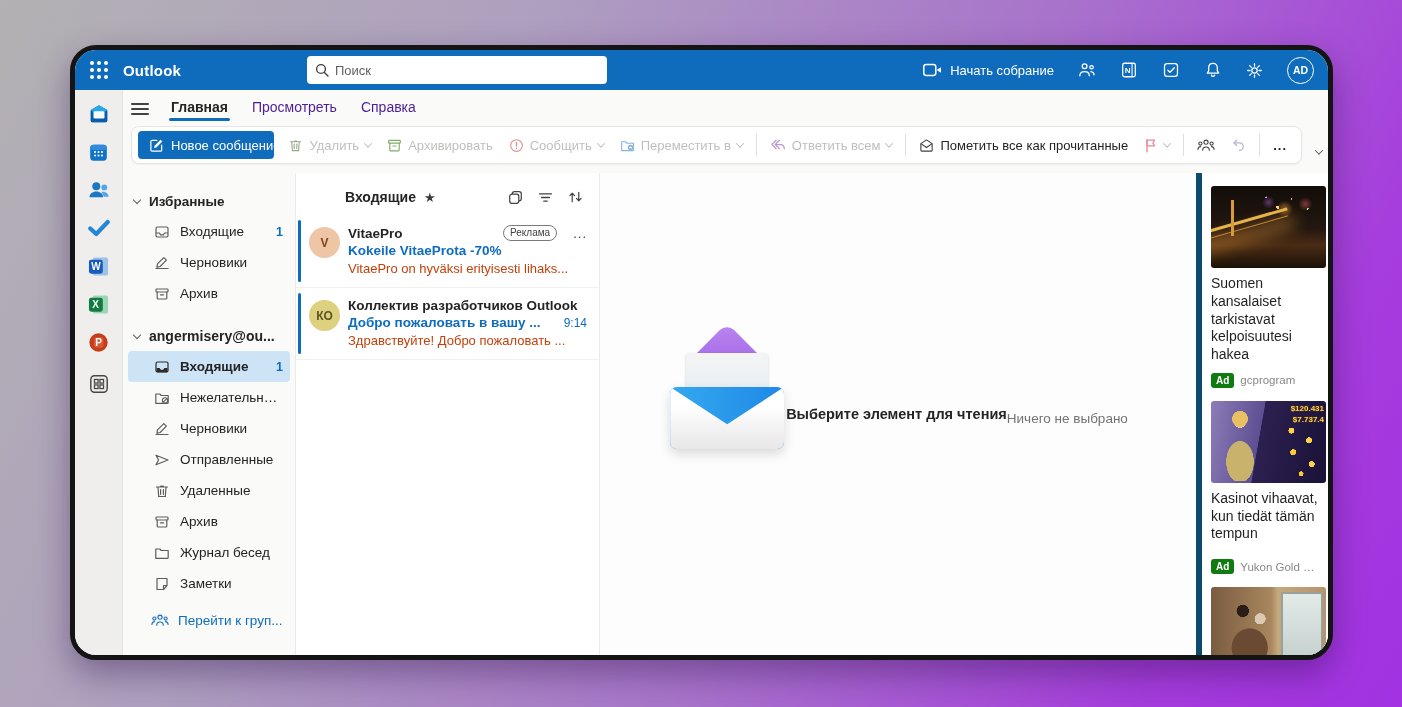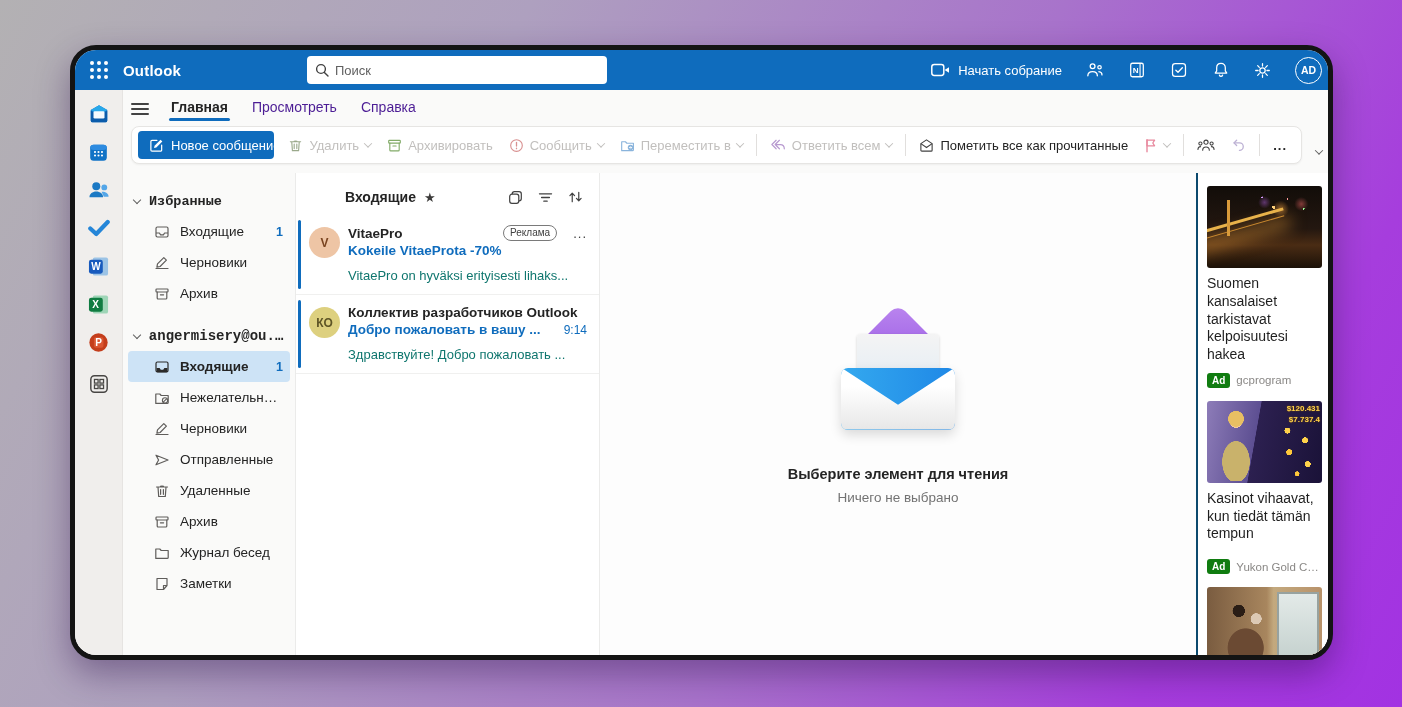--- a/index.html
+++ b/index.html
@@ -16,21 +16,21 @@
   
   .topbar { position:relative; height:40px; background:#0f6cbd; display:flex; align-items:center; color:#fff; flex:0 0 40px; }
   .waffle { width:48px; height:40px; display:flex; align-items:center; justify-content:center; cursor:pointer; }
   .waffle-grid { display:grid; grid-template-columns:repeat(3,4px); grid-gap:3px; }
   .waffle-grid span { width:4px; height:4px; border-radius:50%; background:#fff; }
   .brand { font-size:15px; font-weight:700; letter-spacing:.2px;text-align:center; }
   .searchbox { position:absolute; left:232px; top:6px; width:300px; height:28px; background:#fff;
     border-radius:4px; display:flex; align-items:center; padding:0 8px; gap:6px; }
   .searchbox input { border:none; outline:none; flex:1; font-size:13px; color:#424242; font-family:"Liberation Sans",sans-serif; }
   .searchbox input::placeholder { color:#616161; }
-  .top-right { margin-left:auto; display:flex; align-items:center; gap:23px; padding-right:6px; }
+  .top-right { margin-left:auto; display:flex; align-items:center; gap:23px; padding-right:14px; }
   .meetnow { display:flex; align-items:center; gap:8px; font-size:13px; cursor:pointer; white-space:nowrap; }
   .tb-icon { width:19px; height:19px; display:flex; align-items:center; justify-content:center; cursor:pointer; }
   .avatar-top { width:27px; height:27px; border-radius:50%; border:1.5px solid #fff; display:flex;
     align-items:center; justify-content:center; font-size:10.5px; font-weight:700; cursor:pointer; }
 
   
   .appbody { flex:1; display:flex; min-height:0; }
   .rail { width:48px; background:#f0eeec; border-right:1px solid #e6e4e2; display:flex; flex-direction:column;
     align-items:center; padding-top:13px; gap:16px; flex:0 0 48px; }
   .rail .app { width:22px; height:22px; display:flex; align-items:center; justify-content:center; cursor:pointer; }
@@ -57,21 +57,21 @@
   .chev.gray { color:#c1bfbd; }
   .newmsg { display:flex; height:28px; border-radius:4px; overflow:hidden; background:#0f6cbd; color:#fff; cursor:pointer; margin-right:6px; }
   .newmsg .nm-main { display:flex; align-items:center; gap:7px; padding:0 11px; font-size:13px; font-weight:400; }
   .ribbon-collapse { position:absolute; right:6px; bottom:14px; color:#616161; cursor:pointer; }
 
   
   .content { flex:1; display:flex; min-height:0; }
 
   
   .folders { width:172px; flex:0 0 172px; padding-top:14px; font-size:13.5px; color:#242424; overflow:hidden; }
-  .f-header { display:flex; align-items:center; gap:9px; padding:7px 8px 7px 11px; font-weight:700; font-size:13.5px; cursor:pointer;font-family:Liberation Mono, monospace; }
+  .f-header { display:flex; align-items:center; gap:9px; padding:7px 8px 7px 11px; font-weight:700; font-size:13.5px; cursor:pointer; }
   .f-header .chev { color:#616161; transform:rotate(45deg); margin-top:-3px; }
   .f-item { display:flex; align-items:center; gap:10px; height:31px; padding:0 12px 0 31px; cursor:pointer; }
   .f-item svg { flex:0 0 16px; }
   .f-item .cnt { margin-left:auto; color:#0f6cbd; font-size:12.5px; font-weight:600; }
   .f-item.selected { background:#cde3f6; border-radius:4px; margin:0 5px; padding:0 7px 0 26px; font-weight:700; }
   .f-label { overflow:hidden; text-overflow:ellipsis; white-space:nowrap; }
   .f-groups { display:flex; align-items:center; gap:9px; padding:14px 8px 0 28px; color:#0f6cbd; font-size:13.5px; cursor:pointer; }
 
   
   .msglist { width:305px; flex:0 0 305px; background:#fff; border-left:1px solid #ebebea; border-right:1px solid #ebebea;
@@ -89,38 +89,38 @@
     display:flex; align-items:center; justify-content:center; font-size:12px; font-weight:700; }
   .av-v { background:#eec5a5; color:#7a4420; }
   .av-ko { background:#ddd07f; color:#5d5426; }
   .msg .l1 { display:flex; align-items:center; gap:16px; font-size:13.5px; }
   .msg .sender { font-weight:700; color:#242424; overflow:hidden; text-overflow:ellipsis; white-space:nowrap; }
   .ad-pill { border:1px solid #7a7a7a; border-radius:9px; font-size:10px; padding:1px 6px 2px; color:#424242; margin-left:auto; flex:0 0 auto; }
   .msg-more { color:#424242; font-size:13px; letter-spacing:1px; flex:0 0 auto; }
   .msg .l2 { display:flex; align-items:baseline; gap:8px; margin-top:2px; font-size:13.5px; }
   .subject { color:#0f6cbd; font-weight:700; overflow:hidden; text-overflow:ellipsis; white-space:nowrap; }
   .msg-time { margin-left:auto; color:#0f6cbd; font-size:12px; flex:0 0 auto; }
-  .preview { margin-top:10px; color:#0f766e; font-size:13px; overflow:hidden; text-overflow:ellipsis; white-space:nowrap; }
-
-  
-  .reading { flex:1; background:#fdfdfd; display:flex; flex-direction:column; align-items:center; justify-content:center; min-width:0; }
+  .preview { margin-top:3px; color:#c2410c; font-size:13px; overflow:hidden; text-overflow:ellipsis; white-space:nowrap; }
+
+  
+  .reading { flex:1; background:#fdfdfd; display:flex; flex-direction:row; align-items:center; justify-content:center; min-width:0; }
   .envelope { position:relative; width:118px; height:106px; margin-bottom:36px; }
   .env-flap { position:absolute; left:30px; top:-8px; width:58px; height:58px; border-radius:10px;
     background:linear-gradient(135deg,#bb86ef,#8d4ddf); transform:rotate(45deg); }
   .env-paper { position:absolute; left:18px; top:10px; width:82px; height:72px; border-radius:4px;
     background:linear-gradient(180deg,#f4f4f4,#ddeaf4); box-shadow:0 1px 3px rgba(0,0,0,.18); }
   .env-body { position:absolute; left:2px; bottom:0; width:114px; height:62px; border-radius:7px; overflow:hidden;
     background:linear-gradient(90deg,#34a9ef,#1f88e6); box-shadow:0 5px 12px rgba(0,0,0,.14); }
   .env-fold { position:absolute; inset:0; background:linear-gradient(180deg,#ffffff 30%,#e7e7e7);
     -webkit-clip-path:polygon(0 0,50% 60%,100% 0,100% 100%,0 100%); clip-path:polygon(0 0,50% 60%,100% 0,100% 100%,0 100%); }
   .rp-title { font-size:14.5px; font-weight:700; color:#242424; }
   .rp-sub { margin-top:8px; font-size:13.5px; color:#737373; }
 
   
-  .adscol { width:132px; flex:0 0 132px; background:#fff; border-left:2px solid #0c4a6e; padding:13px 8px 0 9px; overflow:hidden; }
+  .adscol { width:132px; flex:0 0 132px; background:#fff; border-left:6px solid #0c4a6e; padding:13px 8px 0 9px; overflow:hidden; }
   .ad { margin-bottom:13px; }
   .adimg { position:relative; width:115px; height:82px; border-radius:3px; overflow:hidden; }
   .ad-title { font-size:14px; color:#1f1f1f; line-height:1.27; margin:7px 0 9px; }
   .ad-meta { display:flex; align-items:center; gap:6px; }
   .ad-badge { background:#107c10; color:#fff; font-size:10px; font-weight:700; border-radius:3px; padding:2px 5px; flex:0 0 auto; }
   .ad-sponsor { color:#8a8886; font-size:11.5px; overflow:hidden; text-overflow:ellipsis; white-space:nowrap; }
 
   .img-bridge { background:
     radial-gradient(circle 2px at 70% 16%, #ff9a9a 50%, transparent 52%),
     radial-gradient(circle 3px at 58% 26%, #ffd27a 50%, transparent 52%),
@@ -508,20 +508,31 @@
               <span class="f-label">Журнал бесед</span>
             </div>
             <div class="f-item">
               <svg width="16" height="16" viewBox="0 0 16 16">
                 <path d="M3 2.5h10v7l-3.5 4H3z" fill="none" stroke="#5f5d5b" stroke-width="1.2" stroke-linejoin="round"></path>
                 <path d="M13 9.5H9.5V13" fill="none" stroke="#5f5d5b" stroke-width="1.2" stroke-linejoin="round"></path>
               </svg>
               <span class="f-label">Заметки</span>
             </div>
 
+            <div class="f-groups">
+              <svg width="18" height="15" viewBox="0 0 19 15">
+                <circle cx="9.5" cy="4" r="2.2" fill="none" stroke="#0f6cbd" stroke-width="1.2"></circle>
+                <path d="M6 12.5c0-2.1 1.5-3.4 3.5-3.4s3.5 1.3 3.5 3.4" fill="none" stroke="#0f6cbd" stroke-width="1.2" stroke-linecap="round"></path>
+                <circle cx="3.6" cy="5.4" r="1.7" fill="none" stroke="#0f6cbd" stroke-width="1.1"></circle>
+                <path d="M1 11.6c0-1.7 1.1-2.8 2.8-2.9" fill="none" stroke="#0f6cbd" stroke-width="1.1" stroke-linecap="round"></path>
+                <circle cx="15.4" cy="5.4" r="1.7" fill="none" stroke="#0f6cbd" stroke-width="1.1"></circle>
+                <path d="M18 11.6c0-1.7-1.1-2.8-2.8-2.9" fill="none" stroke="#0f6cbd" stroke-width="1.1" stroke-linecap="round"></path>
+              </svg>
+              <span class="f-label">Перейти к груп...</span>
+            </div>
           </aside>
 
           <section class="msglist">
             <div class="ml-header">
               <span class="ml-title">Входящие</span>
               <span class="ml-star">★</span>
               <div class="ml-icons">
                 <span class="mli">
                   <svg width="15" height="15" viewBox="0 0 16 16">
                     <rect x="4.5" y="1.8" width="9.7" height="9.7" rx="2.4" fill="none" stroke="#424242" stroke-width="1.3"></rect>

